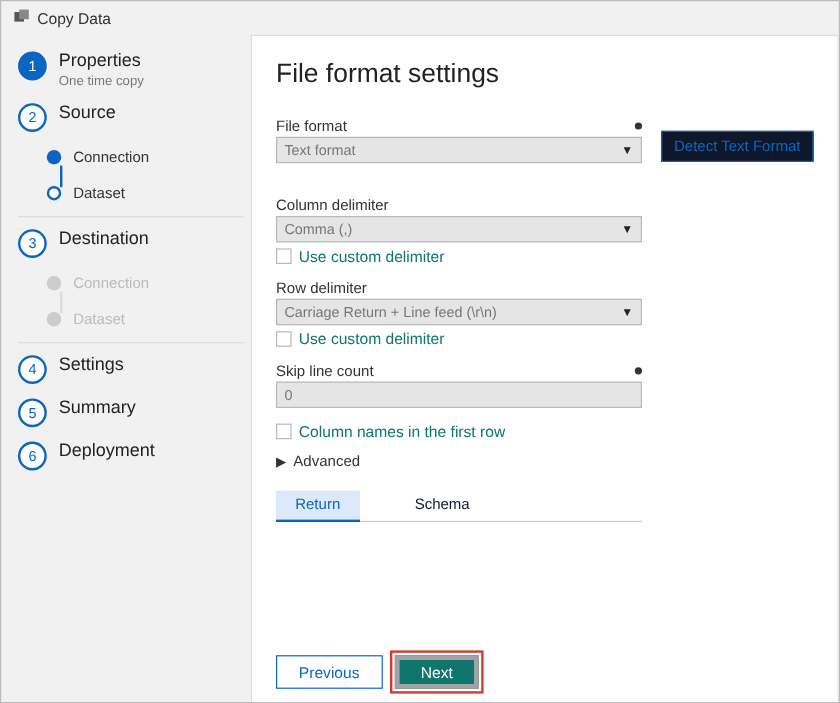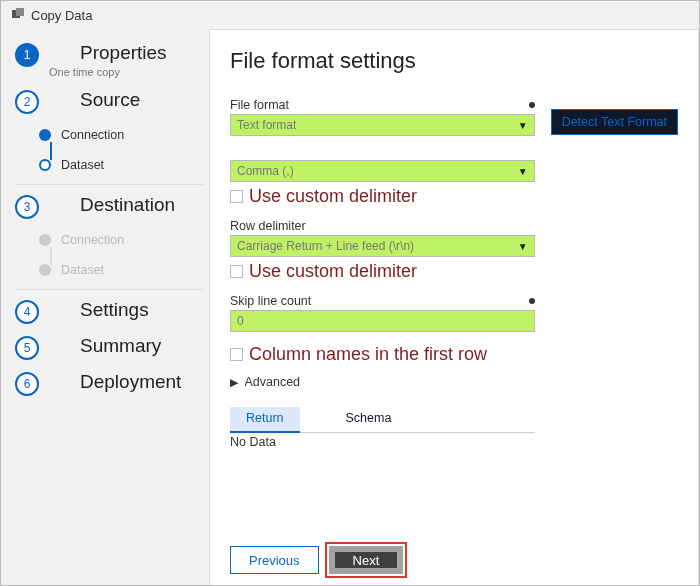--- a/index.html
+++ b/index.html
@@ -6,54 +6,54 @@
   body { margin:0; background:#f1f1f1; width:700px; height:586px; overflow:hidden; border:1px solid #bbb; }
   .topbar { height:28px; display:flex; align-items:center; padding:0 10px; font-size:13px; color:#333; }
   .topbar .icon { margin-right:6px; font-size:13px; line-height:1; }
   .layout { display:flex; height:calc(586px - 28px); }
   
   .sidebar { width:208px; padding:8px 0 0 8px; }
   .step { display:flex; align-items:flex-start; padding:6px 6px; position:relative; }
   .step .circle { width:24px; height:24px; border-radius:50%; border:2px solid #0a66c2; color:#0a66c2; background:#fff;
                   display:flex; align-items:center; justify-content:center; font-size:12px; flex:0 0 24px; margin-right:10px;}
   .step.active .circle { background:#0a66c2; color:#fff; }
-  .step .texts .label { font-size:19px; color:#222; line-height:1.1;margin-left:31px; }
+  .step .texts .label { font-size:15px; color:#222; line-height:1.1; }
   .step .texts .sub { font-size:11px; color:#777; margin-top:2px; }
   .substeps { margin-left:24px; padding-left:0; }
   .substep { display:flex; align-items:center; position:relative; height:30px; font-size:12.5px; color:#333;}
   .substep .dot { width:12px; height:12px; border-radius:50%; margin:0 10px 0 6px; flex:0 0 12px;}
   .substep.active .dot { background:#0a66c2; }
   .substep.pending .dot { background:#fff; border:2px solid #0a66c2; }
   .substep.disabled .dot { background:#ccc; }
   .substep.disabled { color:#bbb; }
   .vline { position:absolute; left:17px; top:22px; width:2px; background:#0a66c2; height:18px; }
   .vline.gray { background:#ddd; }
   .sidebar hr { border:none; border-top:1px solid #ddd; margin:4px 6px 4px 6px;}
   
   .main { flex:1; background:#fff; border:1px solid #ddd; margin:0 0 0 0; padding:18px 20px 12px 20px; position:relative; display:flex; flex-direction:column;}
   .main h1 { font-size:22px; font-weight:400; color:#222; margin:0 0 20px 0;}
   .form { display:grid; grid-template-columns: 1fr auto; column-gap:14px; row-gap:2px; align-items:start; font-size:12.5px; color:#333;gap:16px;}
   .fieldblock { grid-column:1; }
   .field-label { display:flex; justify-content:space-between; align-items:center; margin-top:4px; margin-bottom:2px;}
   .info-dot { width:6px; height:6px; border-radius:50%; background:#333; display:inline-block; }
-  .select, .textbox { width:100%; height:22px; border:1px solid #b9b9b9; background:#bef264; padding:0 6px; font-size:12px; color:#777; display:flex; align-items:center; justify-content:space-between;}
+  .select, .textbox { width:100%; height:22px; border:1px solid #b9b9b9; background:#e5e5e5; padding:0 6px; font-size:12px; color:#777; display:flex; align-items:center; justify-content:space-between;}
   .select .caret { font-size:10px; color:#222;}
   .detect-btn { grid-column:2; grid-row:1; align-self:end; height:26px; border:1px solid #0a66c2; color:#0a66c2; background:#0f172a; font-size:12.5px; padding:0 10px; cursor:pointer; margin-bottom:1px;}
-  .checkbox { display:flex; align-items:center; margin-top:4px; font-size:18px; color:#7f1d1d;}
+  .checkbox { display:flex; align-items:center; margin-top:4px; font-size:13px; color:#0f766e;}
   .checkbox .box { width:13px; height:13px; border:1px solid #b9b9b9; margin-right:6px; background:#fff;}
   .advanced { margin-top:10px; display:flex; align-items:center; font-size:12.5px; cursor:pointer;}
   .advanced .tri { font-size:11px; margin-right:6px;}
   .tabs { margin-top:18px; border-bottom:1px solid #ccc; display:flex; gap:30px; font-size:12.5px;}
   .tab { padding:4px 16px 6px 16px; color:#0f172a; cursor:pointer;}
   .tab.active { background:#dce9fb; color:#0a66c2; border-bottom:2px solid #0a66c2; margin-bottom:-1px;}
   .nodata { font-size:12.5px; color:#333; margin-top:2px;}
   .footer { margin-top:auto; display:flex; gap:10px; padding-top:16px;}
   .btn { height:28px; font-size:13px; padding:0 18px; cursor:pointer; }
   .btn.prev { background:#fff; border:1px solid #0a66c2; color:#0a66c2;}
-  .btn.next { background:#404040; border:6px solid #a3a3a3; color:#fff; outline:2px solid #d43a2f; outline-offset:2px;}
+  .btn.next { background:#0f766e; border:4px solid #a3a3a3; color:#fff; outline:2px solid #d43a2f; outline-offset:2px;}
   .sectiongap { height:8px; }
 </style>
 </head>
 <body>
 
 <div class="topbar">
   <span class="icon">
     <svg width="14" height="14" viewBox="0 0 14 14">
         <rect x="1" y="3" width="8" height="8" fill="#555"></rect>
         <rect x="5" y="1" width="8" height="8" fill="#888"></rect>
@@ -145,20 +145,23 @@
         </div>
         <div class="select">
           <span>Text format</span>
           <span class="caret">▼</span>
         </div>
       </div>
       <button class="detect-btn">Detect Text Format</button>
 
       <div class="fieldblock" style="grid-column:1;">
         <div class="sectiongap"></div>
+        <div class="field-label">
+            <span>Column delimiter</span>
+          </div>
         <div class="select">
           <span>Comma (,)</span>
           <span class="caret">▼</span>
         </div>
         <div class="checkbox">
           <span class="box"></span>
           <span>Use custom delimiter</span>
         </div>
 
         <div class="sectiongap"></div>
@@ -191,21 +194,20 @@
 
         <div class="advanced">
           <span class="tri">▶</span>
           <span>Advanced</span>
         </div>
 
         <div class="tabs">
           <div class="tab active">Return</div>
           <div class="tab">Schema</div>
         </div>
-        <div class="nodata">No Data</div>
       </div>
     </div>
 
     <div class="footer">
       <button class="btn prev">Previous</button>
       <button class="btn next">Next</button>
     </div>
   </div>
 </div>
 

